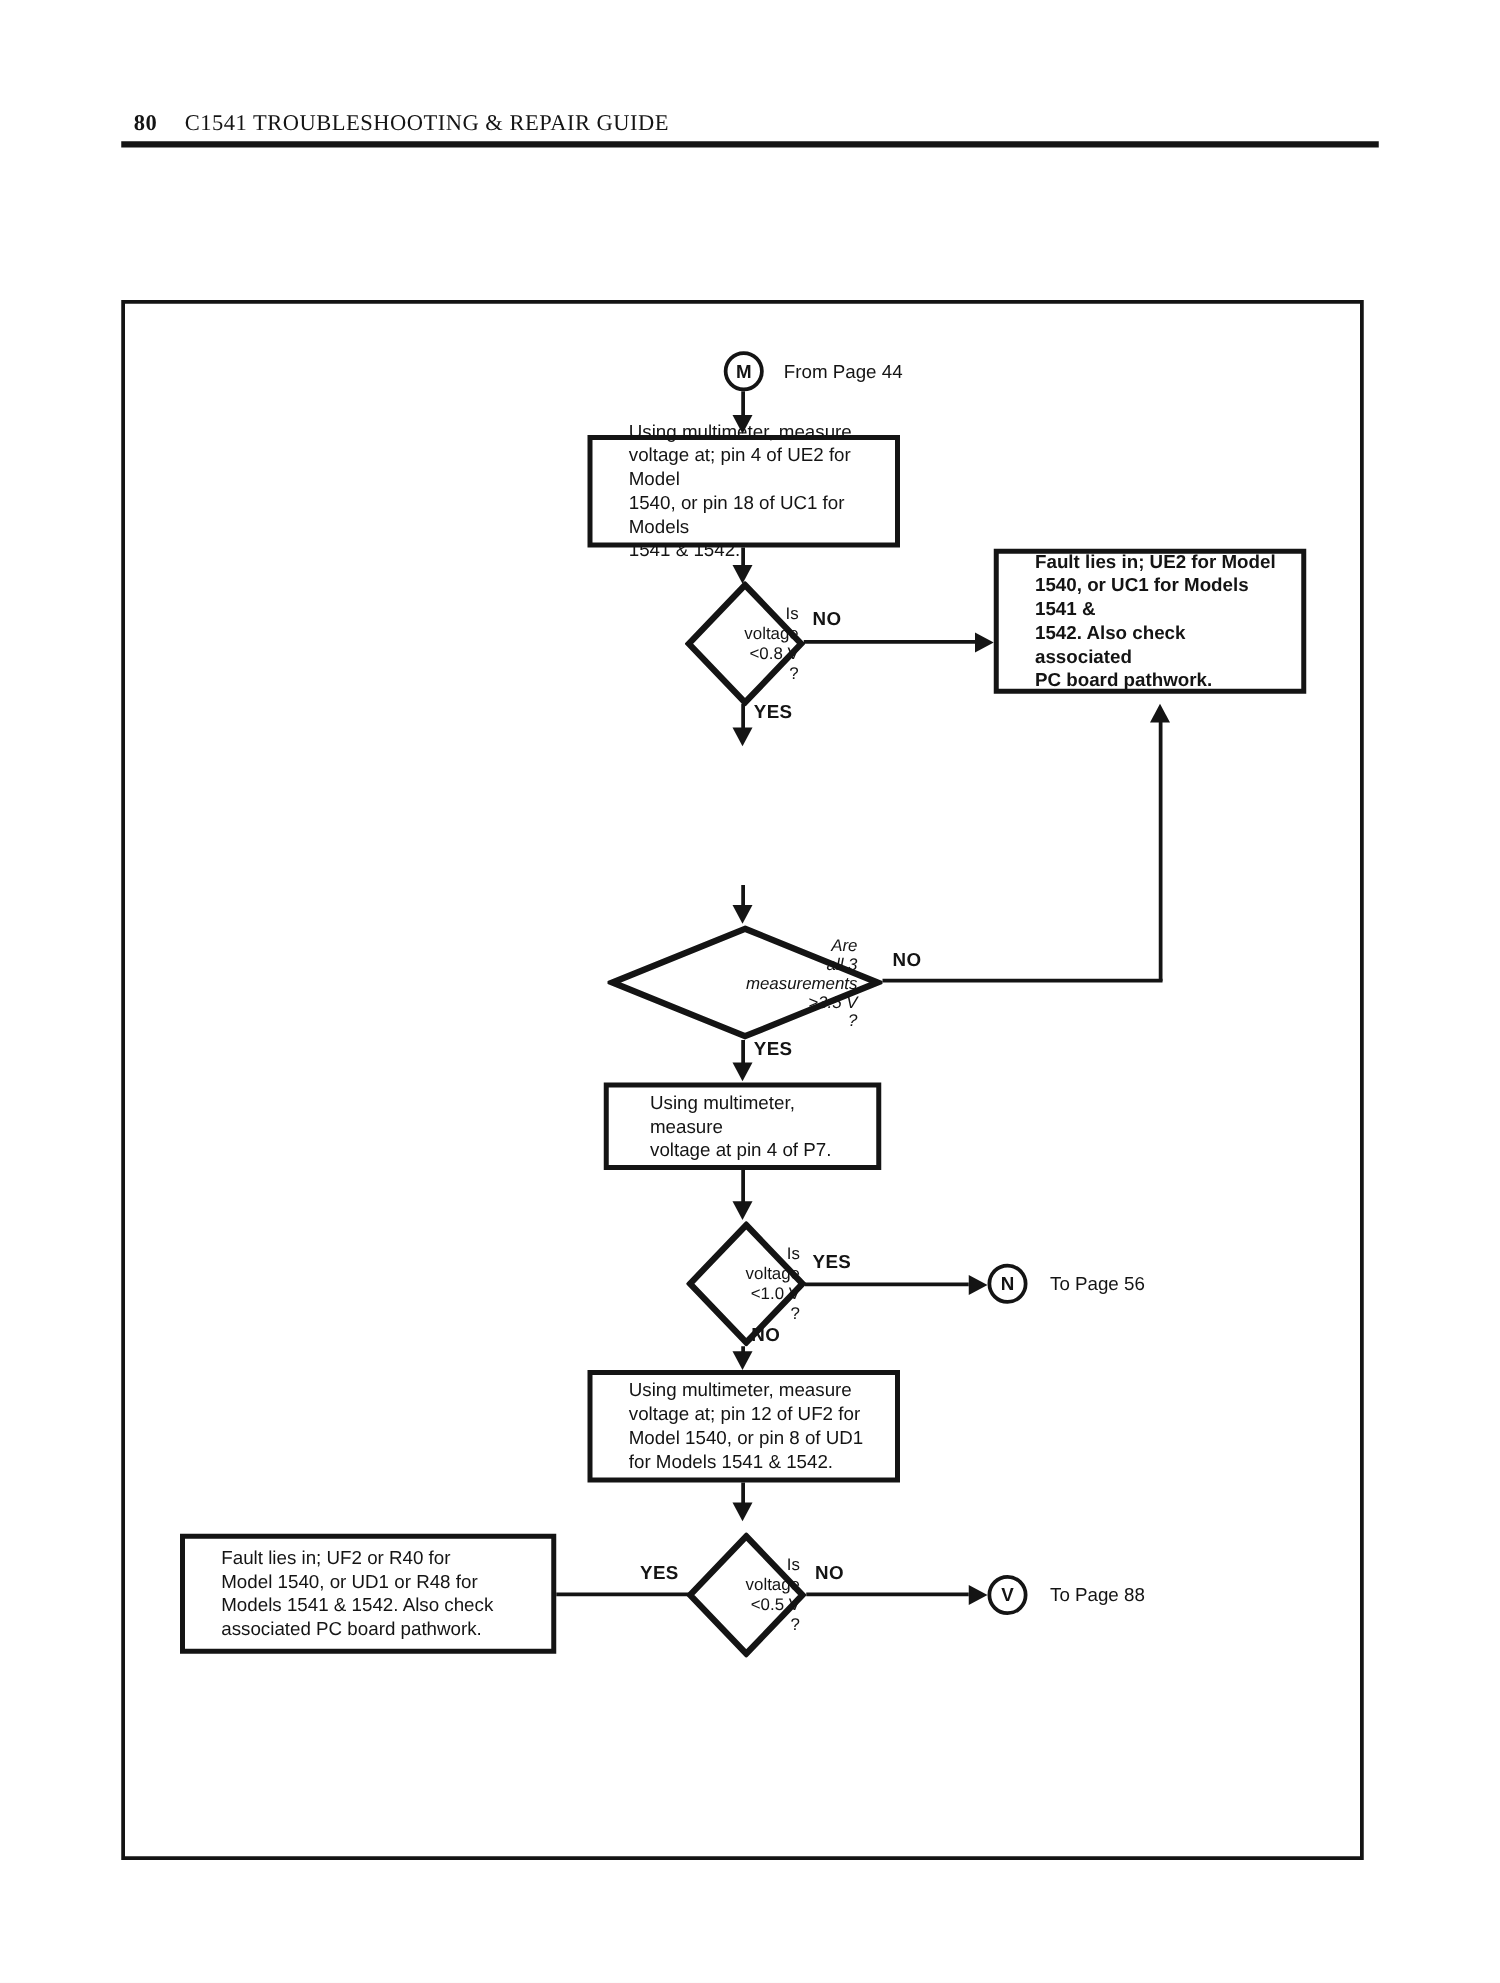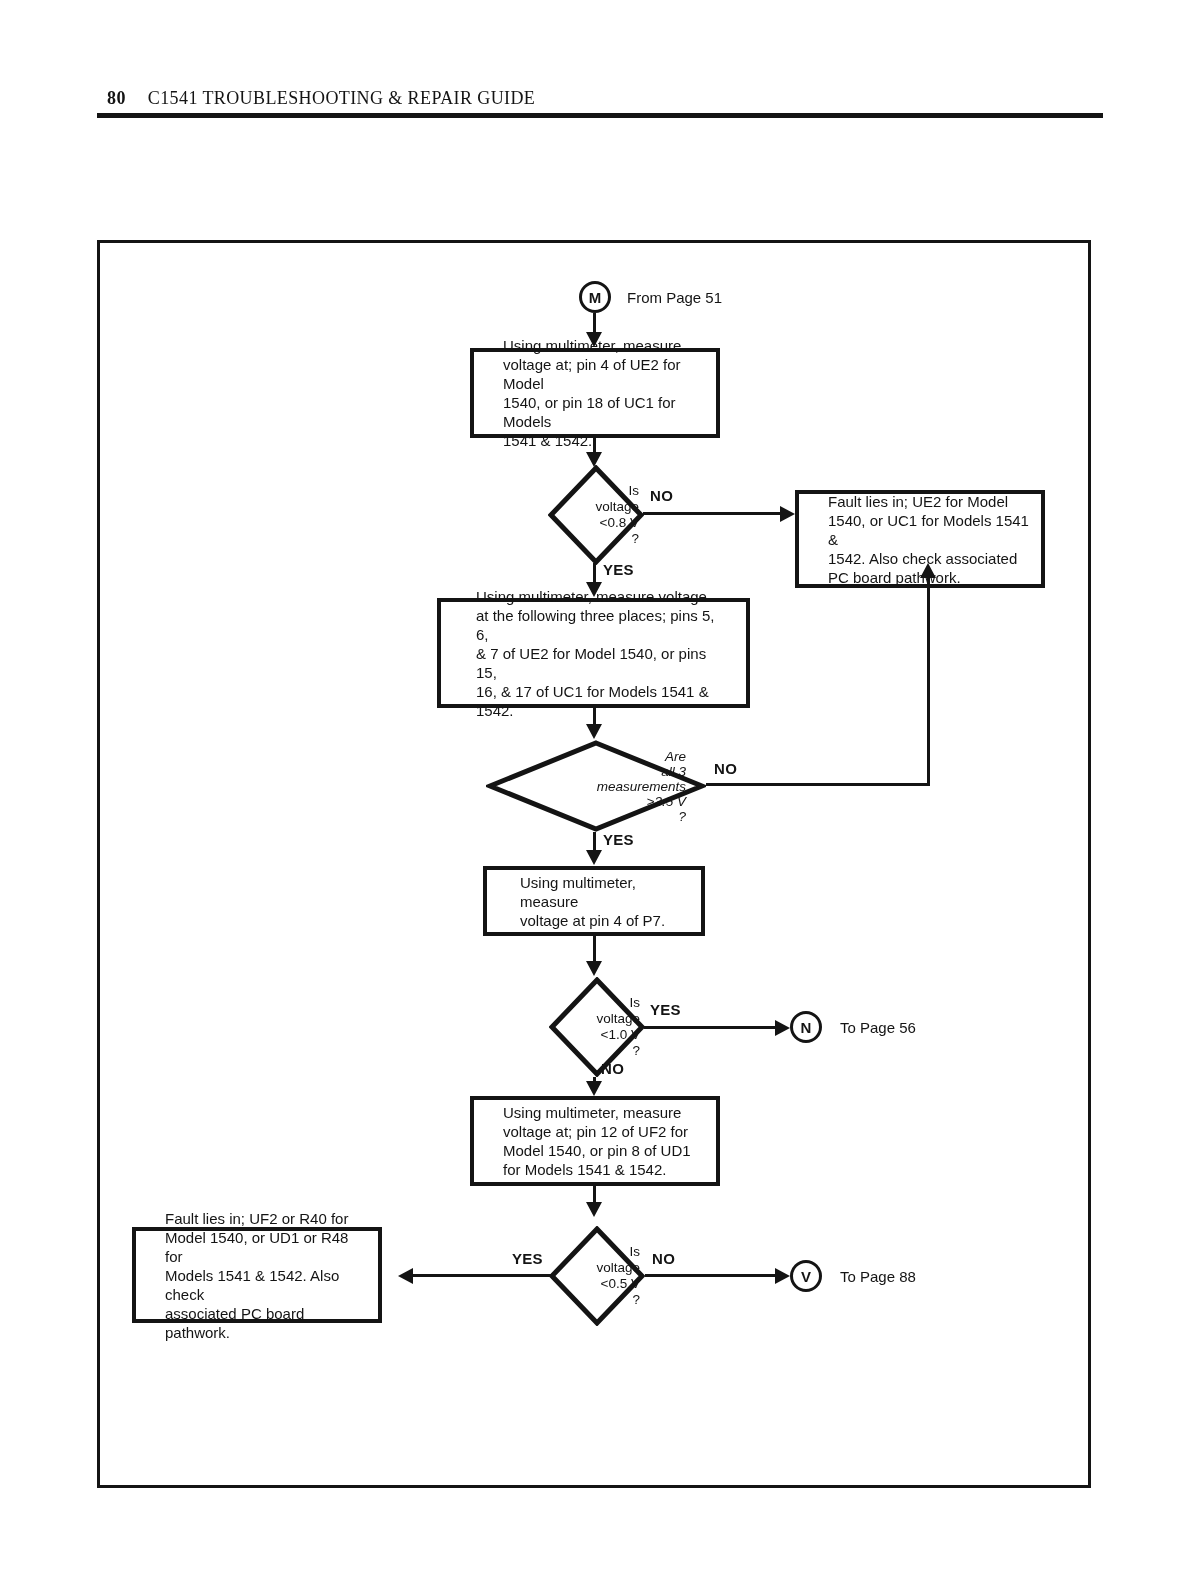--- a/index.html
+++ b/index.html
@@ -51,21 +51,21 @@
     <span class="pn">80</span><span>C1541 TROUBLESHOOTING &amp; REPAIR GUIDE</span>
   </div>
   <div class="rule"></div>
 
 
   <div class="frame"></div>
 
   <div class="conn" style="left:579px; top:281px;">
     <span>M</span>
   </div>
-  <div class="clabel" style="left:627px; top:289px;">From Page 51</div>
+  <div class="clabel" style="left:627px; top:289px;">From Page 44</div>
   <div class="vl" style="left:593px; top:313px; height:20px;"></div>
   <div class="ad" style="left:586px; top:332px;"></div>
 
   <div class="fbox" style="left:470px; top:348px; width:250px; height:90px;">
     <div class="pre">Using multimeter, measure
 voltage at; pin 4 of UE2 for Model
 1540, or pin 18 of UC1 for Models
 1541 &amp; 1542.</div>
   </div>
   <div class="vl" style="left:593px; top:438px; height:16px;"></div>
@@ -75,37 +75,31 @@
     <polygon points="48,3 93,50 48,97 3,50" fill="#ffffff" stroke="#141414" stroke-width="5"></polygon>
   </svg>
   <div class="dtext" style="left:553px; top:483px; width:86px;">Is
 voltage
 &lt;0.8 V
 ?</div>
   <div class="yn" style="left:650px; top:487px;">NO</div>
   <div class="hl" style="left:643px; top:512px; width:137px;"></div>
   <div class="ar" style="left:780px; top:506px;"></div>
 
-  <div class="fbox" style="left:795px; top:490px; width:250px; height:98px;">
+  <div class="fbox" style="left:795px; top:439px; width:250px; height:116px;font-weight:bold;">
     <div class="pre">Fault lies in; UE2 for Model
 1540, or UC1 for Models 1541 &amp;
 1542. Also check associated
 PC board pathwork.</div>
   </div>
 
   <div class="yn" style="left:603px; top:561px;">YES</div>
   <div class="vl" style="left:593px; top:563px; height:20px;"></div>
   <div class="ad" style="left:586px; top:582px;"></div>
 
-  <div class="fbox" style="left:437px; top:598px; width:313px; height:110px;">
-    <div class="pre" style="padding:0 18px;">Using multimeter, measure voltage
-at the following three places; pins 5, 6,
-&amp; 7 of UE2 for Model 1540, or pins 15,
-16, &amp; 17 of UC1 for Models 1541 &amp; 1542.</div>
-  </div>
   <div class="vl" style="left:593px; top:708px; height:17px;"></div>
   <div class="ad" style="left:586px; top:724px;"></div>
 
   <svg class="dsvg" style="left:486px; top:740px;" width="220" height="92">
     <polygon points="110,3 216,46 110,89 4,46" fill="#ffffff" stroke="#141414" stroke-width="5"></polygon>
   </svg>
   <div class="dtext tight" style="left:506px; top:749px; width:180px;font-style:italic;">Are
 all 3
 measurements
 &gt;3.5 V
@@ -156,21 +150,21 @@
     <polygon points="48,3 93,50 48,97 3,50" fill="#ffffff" stroke="#141414" stroke-width="5"></polygon>
   </svg>
   <div class="dtext" style="left:554px; top:1244px; width:86px;">Is
 voltage
 &lt;0.5 V
 ?</div>
 
   <div class="yn" style="left:512px; top:1250px;">YES</div>
   <div class="hl" style="left:412px; top:1274px; width:140px;"></div>
   <div class="al" style="left:398px; top:1268px;"></div>
-  <div class="fbox" style="left:132px; top:1227px; width:250px; height:96px;">
+  <div class="fbox" style="left:144px; top:1227px; width:301px; height:96px;">
     <div class="pre">Fault lies in; UF2 or R40 for
 Model 1540, or UD1 or R48 for
 Models 1541 &amp; 1542. Also check
 associated PC board pathwork.</div>
   </div>
 
   <div class="yn" style="left:652px; top:1250px;">NO</div>
   <div class="hl" style="left:645px; top:1274px; width:130px;"></div>
   <div class="ar" style="left:775px; top:1268px;"></div>
   <div class="conn" style="left:790px; top:1260px;">

